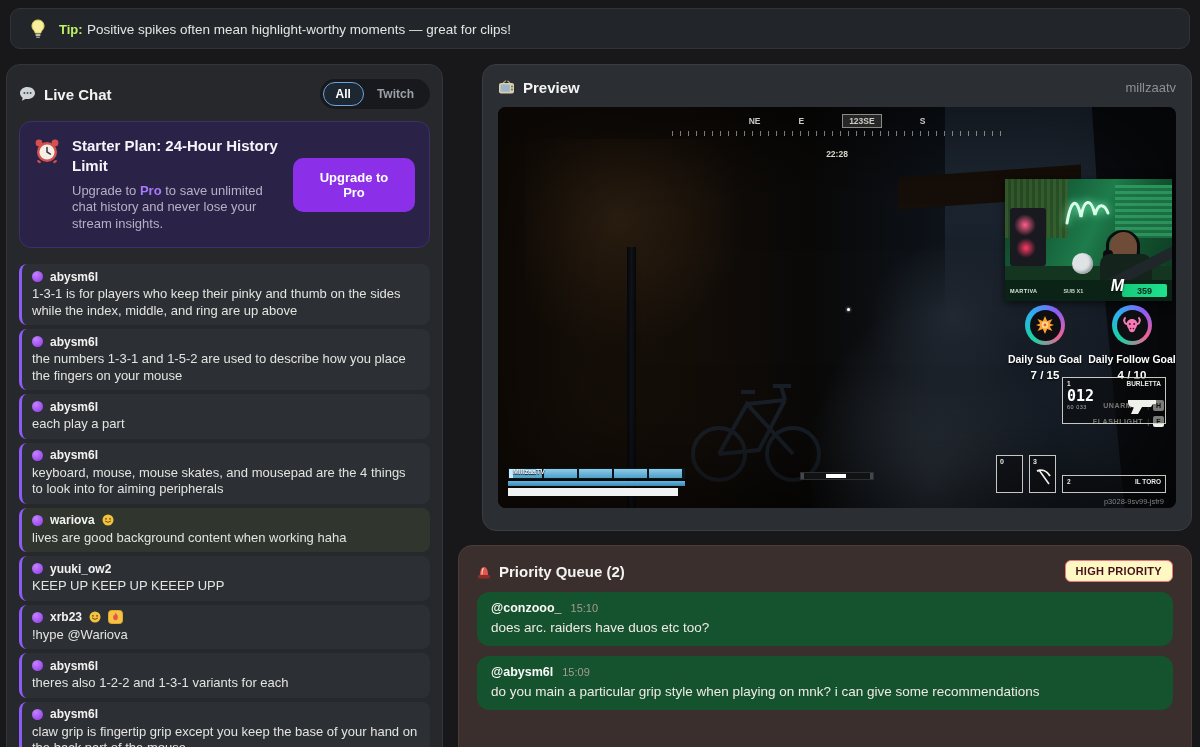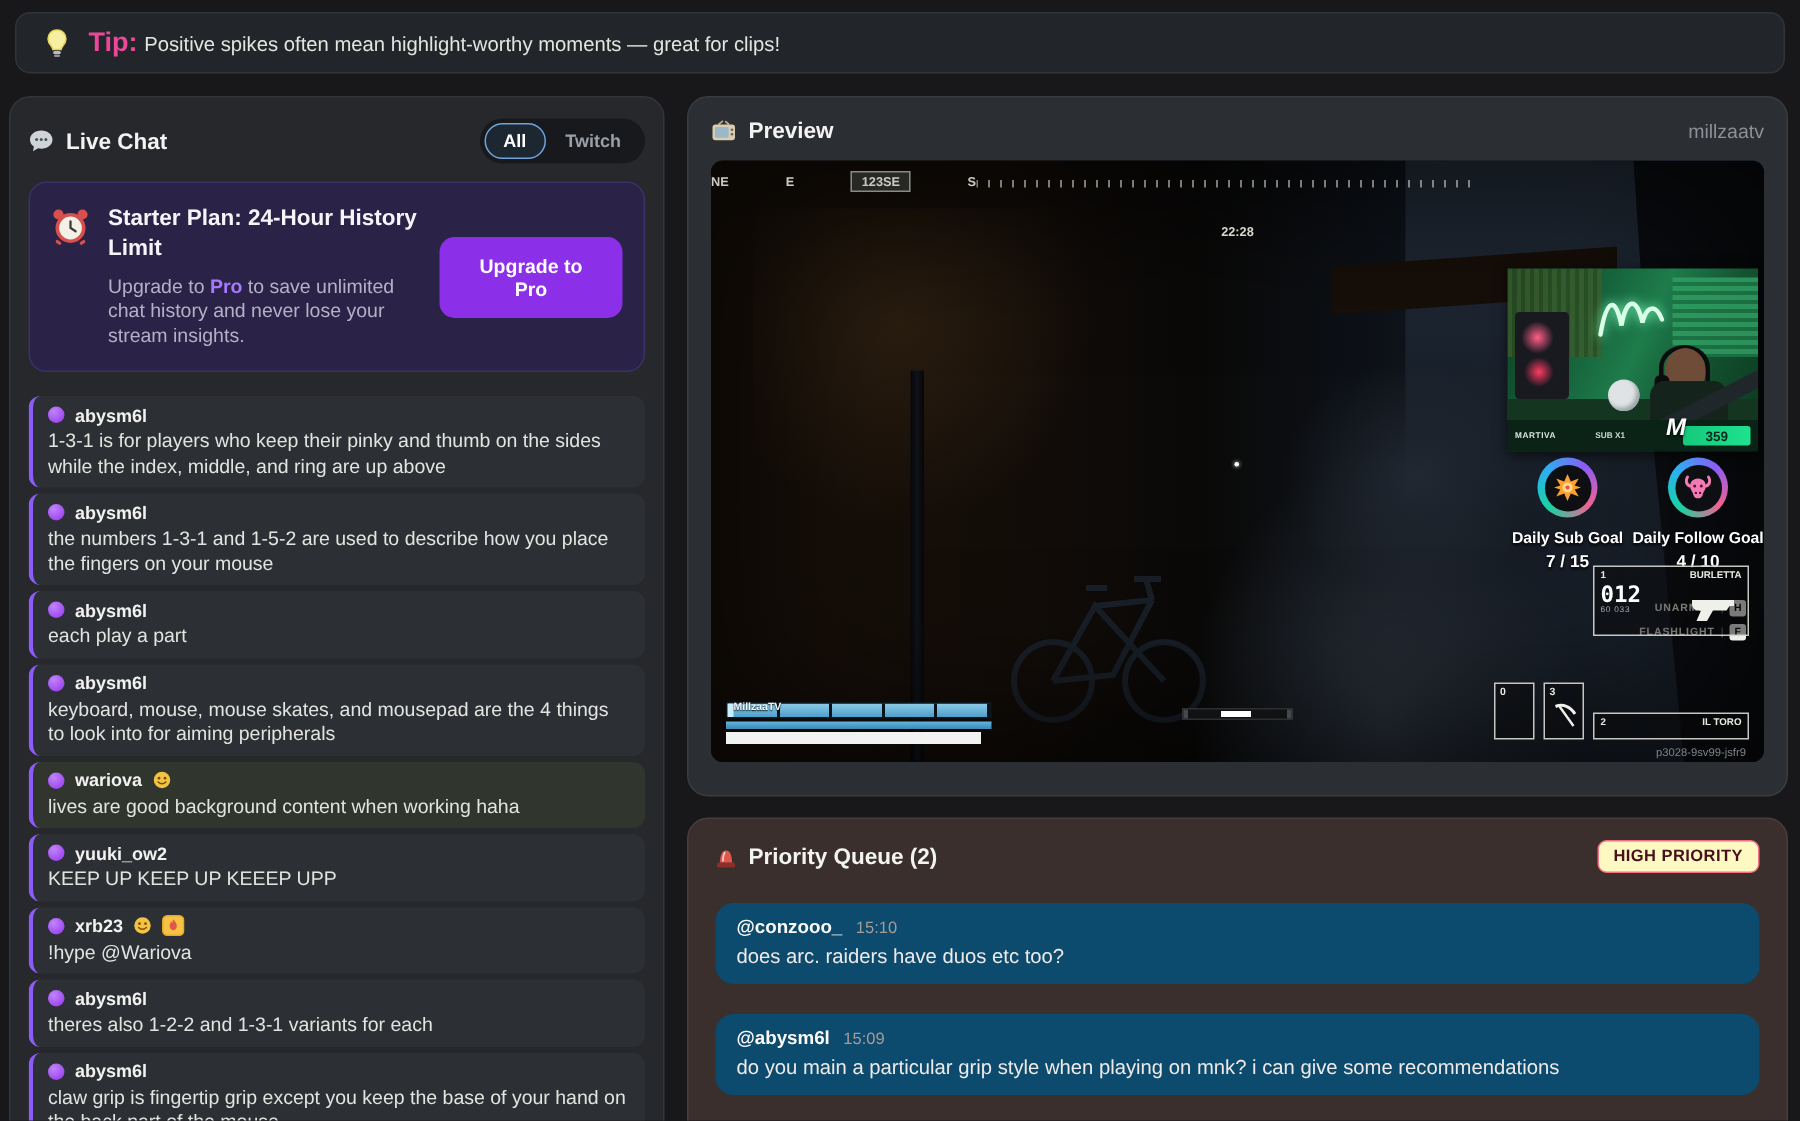--- a/index.html
+++ b/index.html
@@ -9,21 +9,21 @@
     font-family:"Liberation Sans", sans-serif;
     color:#e9e9e6;
     position:relative;
   }
   
   .tipbar {
     position:absolute; left:10px; right:10px; top:8px; height:41px;
     background:#22262a; border:1px solid #2f343a; border-radius:10px;
     display:flex; align-items:center; padding:0 20px; gap:14px;
   }
-  .tipbar .tip-label { color:#ec4899; font-weight:bold; font-size:18px; }
+  .tipbar .tip-label { color:#bef264; font-weight:bold; font-size:13px; }
   .tipbar .tip-text  { color:#e4e4e0; font-size:13.5px; }
   
   .chat-panel {
     position:absolute; left:6px; top:64px; width:437px; height:700px;
     background:#26282c; border:1px solid #31363a; border-radius:14px;
     padding:14px 12px;
   }
   .panel-head { display:flex; align-items:center; gap:8px; }
   .panel-title { font-size:15px; font-weight:bold; color:#f3f3f1; }
   .filter-pill {
@@ -61,21 +61,21 @@
   .avatar {
     width:11px; height:11px; border-radius:50%;
     background:radial-gradient(circle at 35% 30%, #c084fc, #9333ea);
     display:inline-block;
   }
   .uname { font-size:12px; font-weight:bold; color:#f2f2f0; }
   .badge { display:inline-flex; }
   .msg-text { margin-top:2px; font-size:13px; line-height:16.5px; color:#e3e3e0; }
   
   .preview-panel {
-    position:absolute; left:458px; top:64px; right:8px; height:467px;
+    position:absolute; left:482px; top:64px; right:8px; height:467px;
     background:#2b2e32; border:1px solid #383d41; border-radius:14px;
     padding:14px 15px;
   }
   .channel-name { margin-left:auto; font-size:13px; color:#8d9196; }
   .viewport {
     position:relative; margin-top:11px; height:401px; border-radius:8px;
     overflow:hidden; background:#0a0b0d;
   }
   
   .scene { position:absolute; inset:0;
@@ -91,21 +91,21 @@
     background:radial-gradient(ellipse at 45% 90%, #2b323b 0%, rgba(20,24,30,0) 60%); }
   .scene-fog { position:absolute; left:52%; top:30%; width:30%; height:45%;
     background:radial-gradient(ellipse, #242c36 0%, rgba(25,30,38,0) 60%); opacity:.8; }
   .scene-wallspot { position:absolute; left:4%; top:8%; width:34%; height:55%;
     background:radial-gradient(ellipse at 40% 35%, #2a1d10 0%, rgba(25,16,8,0) 65%); }
   .scene-pole { position:absolute; left:19%; top:35%; bottom:0; width:9px;
     background:linear-gradient(90deg,#06070a,#101318,#06070a); }
   .scene-vignette { position:absolute; inset:0; box-shadow:inset 0 0 90px 35px rgba(0,0,0,.6); }
   .bike { position:absolute; left:27%; bottom:4%; opacity:.85; }
   
-  .compass { position:absolute; top:7px; left:0; right:0; display:flex; flex-direction:row; align-items:center; }
+  .compass { position:absolute; top:7px; left:0; right:0; display:flex; flex-direction:column; align-items:center; }
   .compass-row { display:flex; align-items:center; gap:38px; font-size:8.5px; color:#cbcbc3; font-weight:bold; }
   .bearing-box { background:rgba(45,45,45,.85); border:1px solid #8a8a84; padding:1px 6px; }
   .compass-ticks { margin-top:3px; width:330px; height:5px;
     background:repeating-linear-gradient(90deg, rgba(220,220,210,.55) 0 1px, transparent 1px 8px); }
   .game-time { position:absolute; top:42px; left:0; right:0; text-align:center; font-size:8.5px; color:#d6d6cd; font-weight:bold; }
   .crosshair { position:absolute; left:349px; top:201px; width:3px; height:3px; border-radius:50%; background:#fff; box-shadow:0 0 3px #fff; }
   
   .webcam { position:absolute; right:4px; top:72px; width:167px; box-shadow:0 2px 8px rgba(0,0,0,.6); }
   .cam-video { position:relative; height:101px; overflow:hidden;
     background:linear-gradient(115deg,#0d3a21 0%,#155f39 30%,#1e7c4b 52%,#13522f 75%,#0c3a22 100%); }
@@ -186,21 +186,21 @@
   
   .queue-panel {
     position:absolute; left:458px; top:545px; right:8px; height:240px;
     background:#3a2f2d; border:1px solid #4c3c39; border-radius:14px;
     padding:14px 18px;
   }
   .queue-badge {
     margin-left:auto; background:#fef9c3; color:#47101b; border:1px solid #f2737f;
     font-size:11px; font-weight:bold; padding:4px 10px; border-radius:6px; letter-spacing:.3px;
   }
-  .qitem { margin-top:20px; background:#0c4a6e; border-radius:12px; padding:9px 14px 11px 14px; }
+  .qitem { margin-top:10px; background:#14532d; border-radius:12px; padding:9px 14px 11px 14px; }
   .qhead { display:flex; align-items:baseline; gap:9px; }
   .quser { font-size:12.5px; font-weight:bold; color:#fbfaf9; }
   .qtime { font-size:11px; color:#a59b97; }
   .qtext { margin-top:5px; font-size:13.5px; color:#efeae7; }
   svg { display:block; }
 </style>
 </head>
 <body>
 
 <div class="tipbar">

